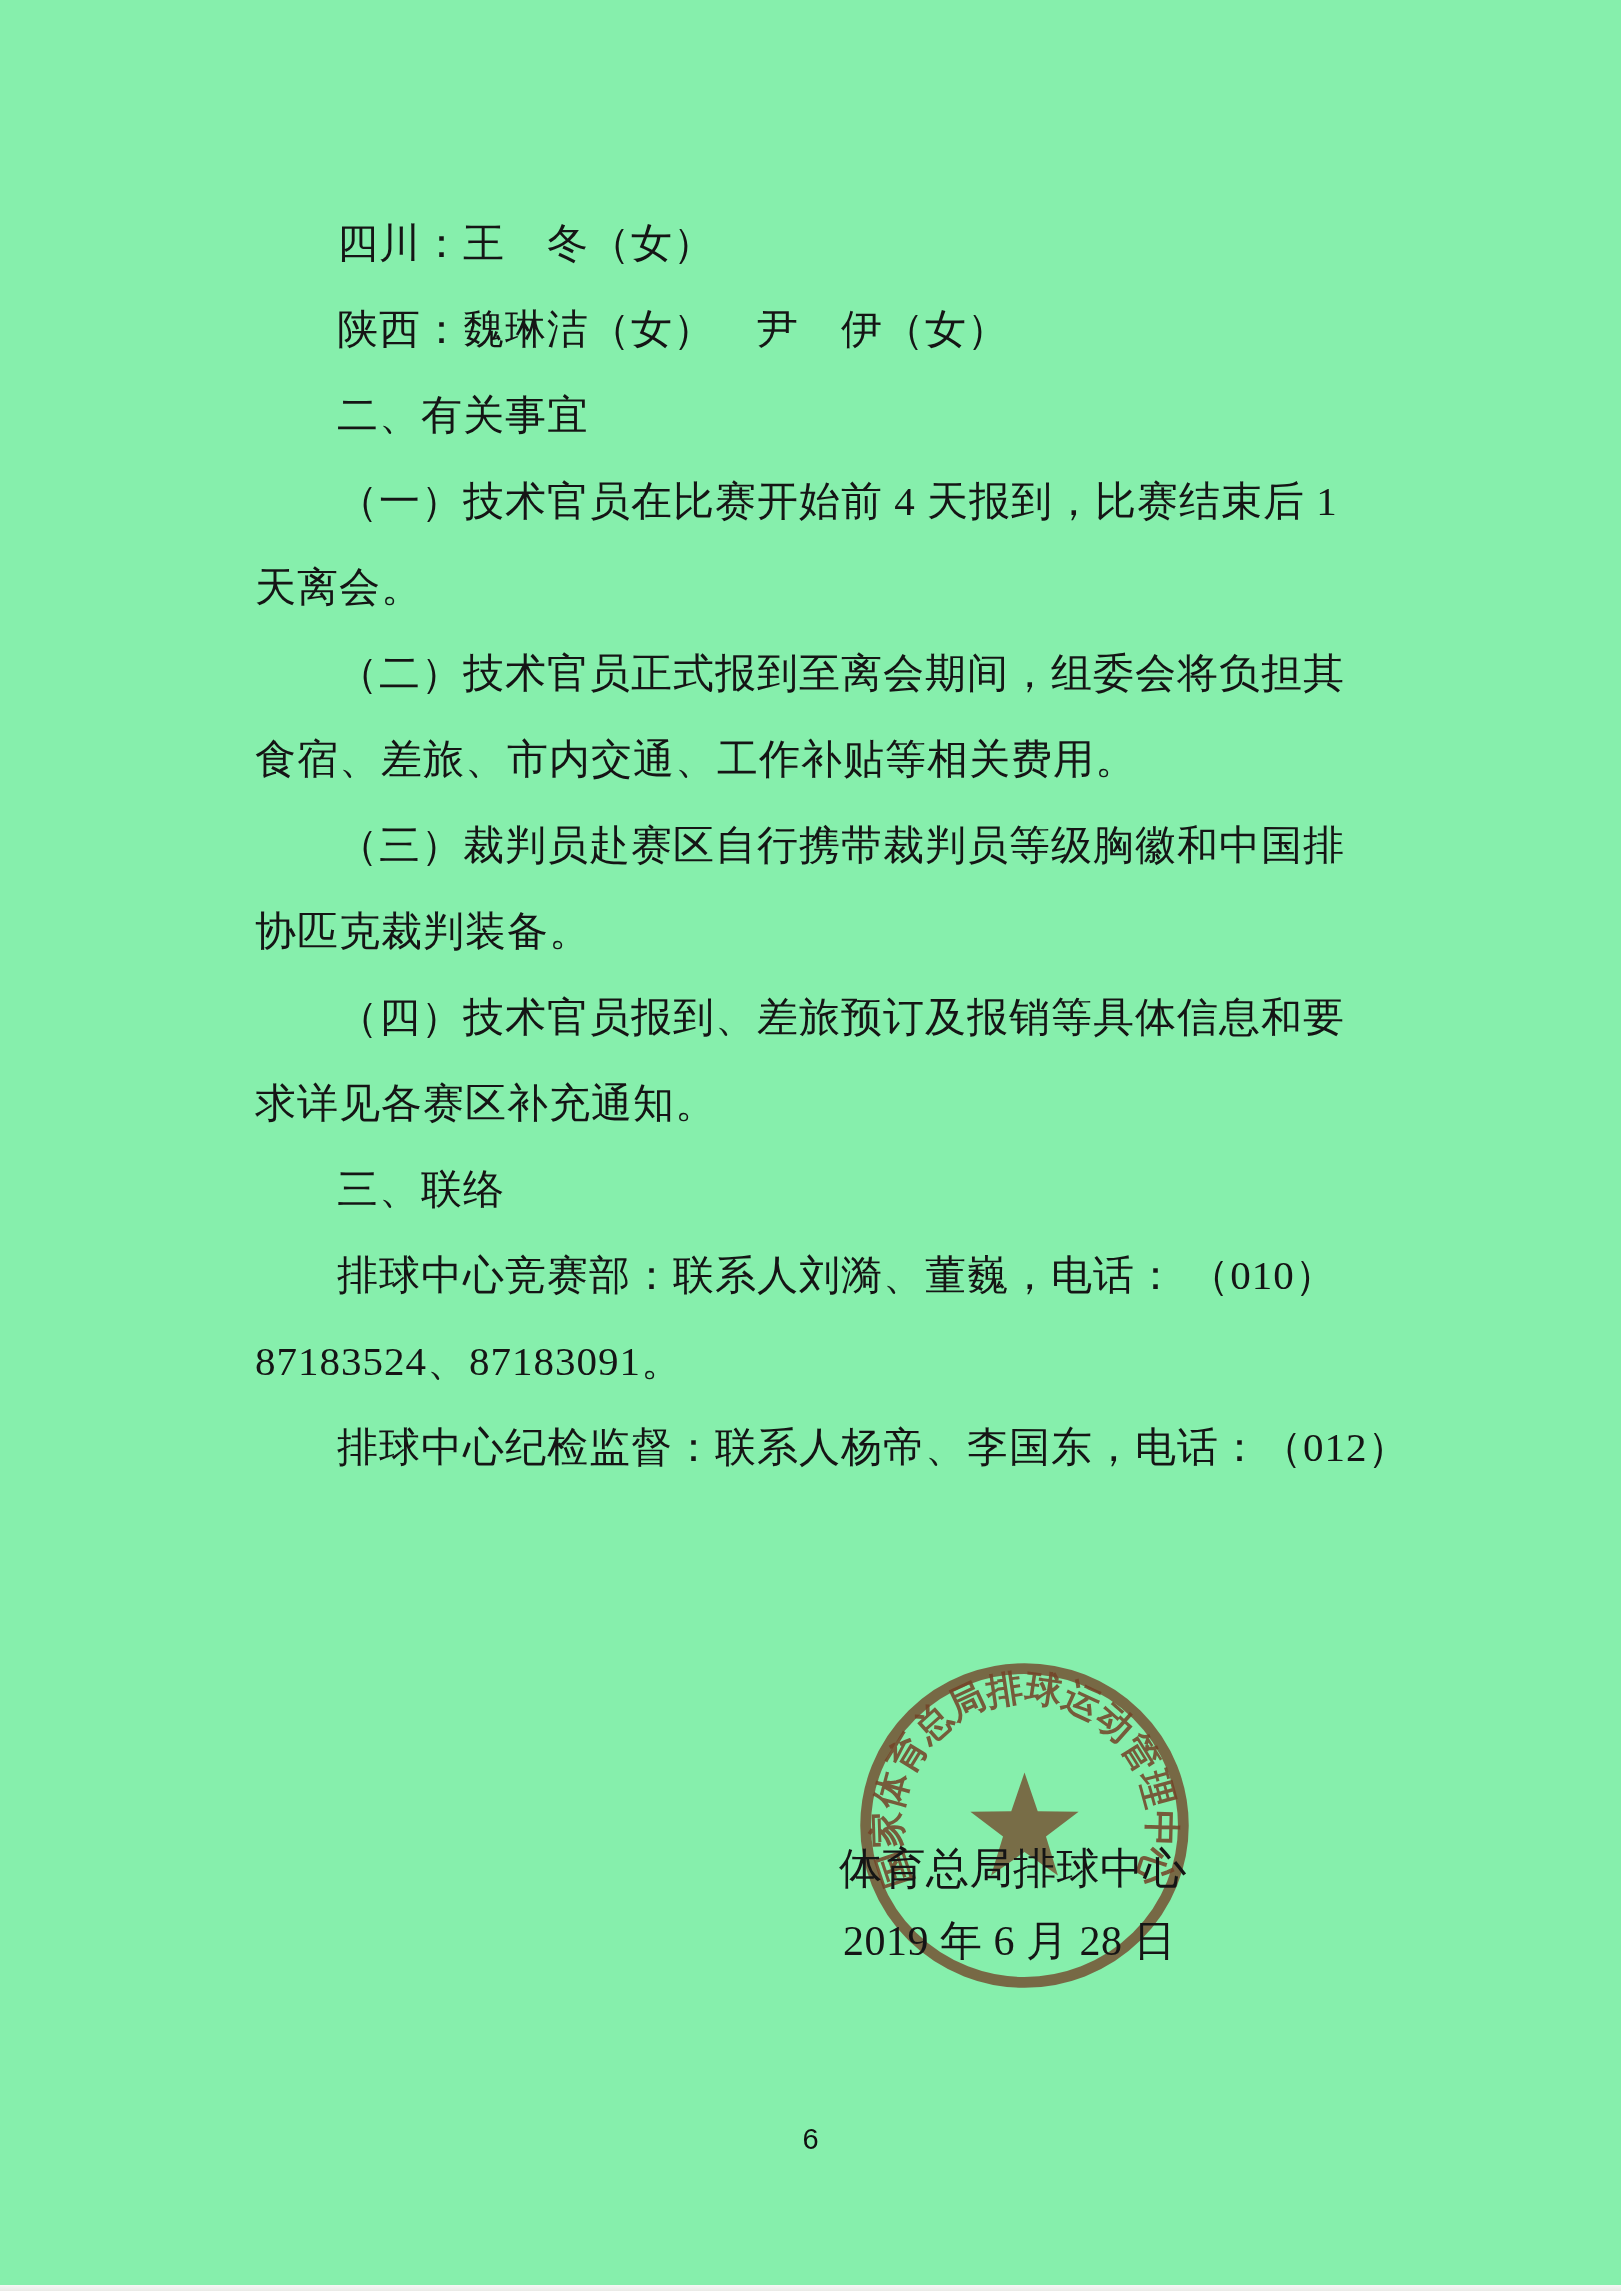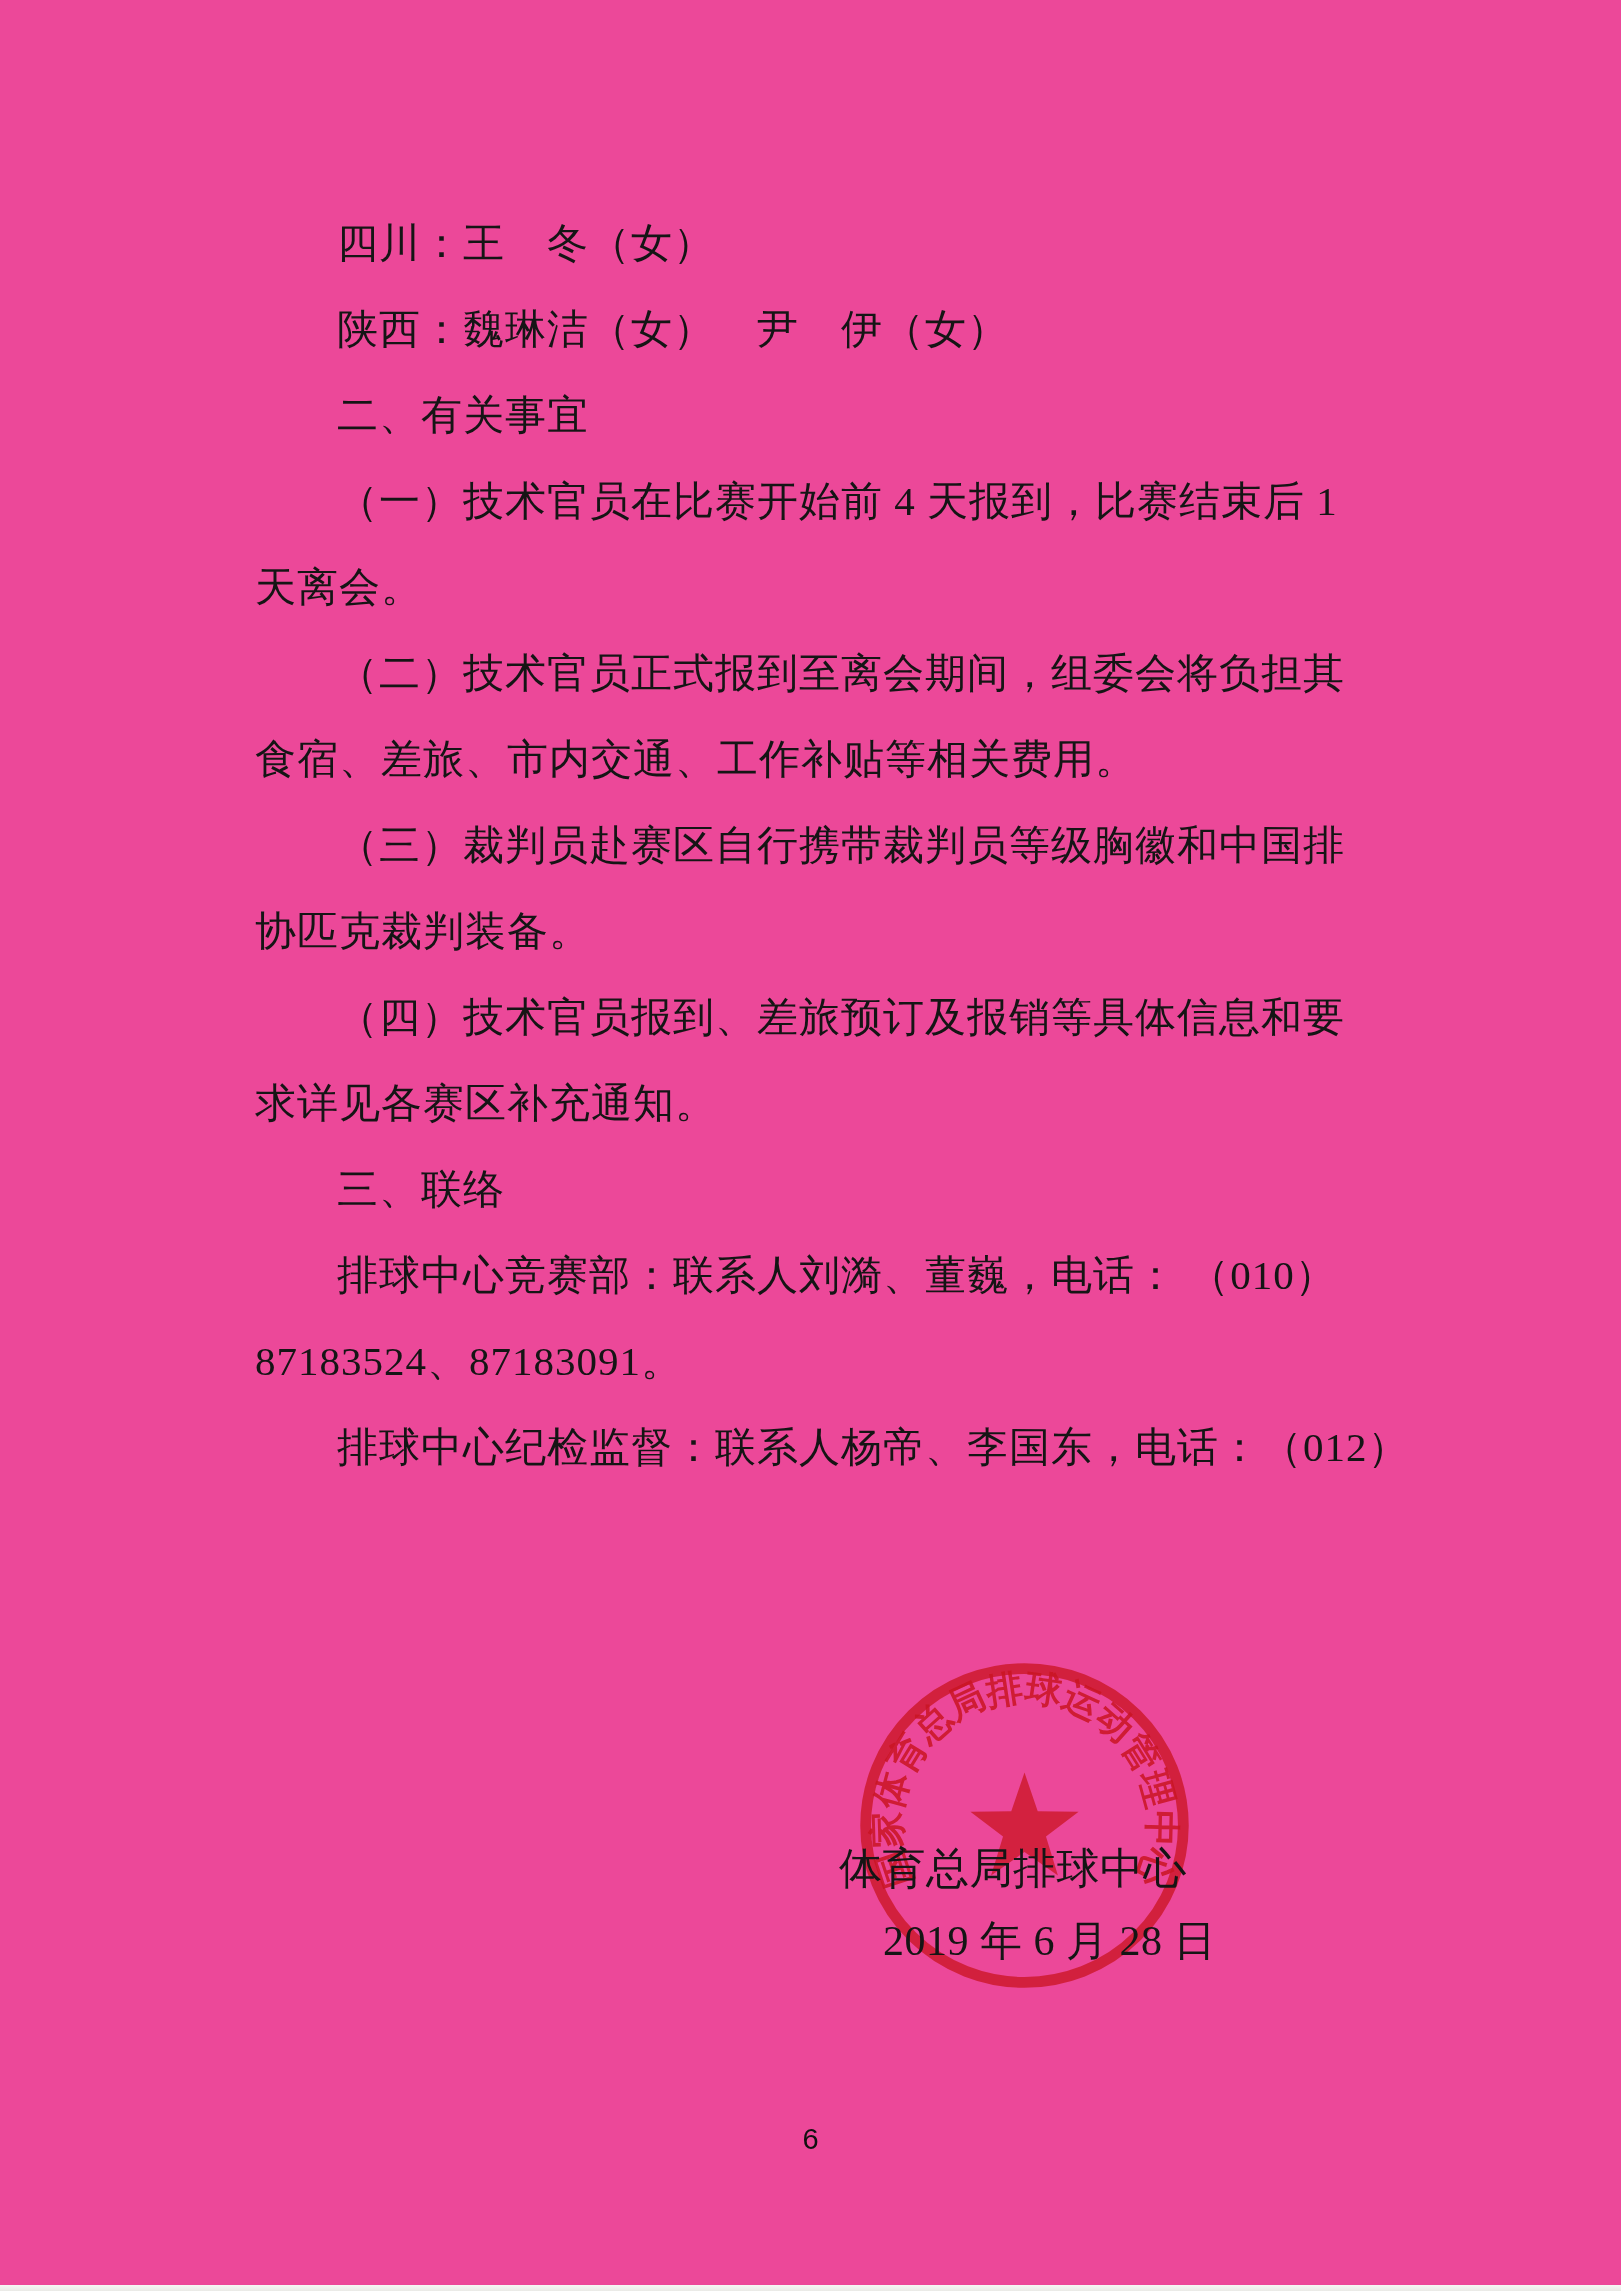--- a/index.html
+++ b/index.html
@@ -1,19 +1,19 @@
 <!DOCTYPE html>
 <html lang="zh"><head>
 <meta charset="utf-8">
 <style>
   html,body{margin:0;padding:0;background:#888;}
   .page{
     position:relative;
     width:1621px;height:2292px;
-    background:#ec4899;
+    background:#86efac;
     overflow:hidden;
     font-family:"Liberation Serif","DejaVu Serif",serif;
     color:#151515;
   }
   
   .scan-edge{
     position:absolute;left:0;bottom:0;width:100%;height:6.9px;
     background:linear-gradient(to bottom,#f7f7f5,#e7e7e4);
   }
   .doc{
@@ -35,21 +35,20 @@
   }
   .signature{
     position:absolute;left:839px;top:1840px;
     font-size:43px;letter-spacing:0.5px;white-space:pre;
     z-index:3;
   }
   .issue-date{
     position:absolute;left:843px;top:1913px;
     font-size:42px;letter-spacing:0.5px;white-space:pre;
     z-index:3;
-    margin-left:40px;
   }
   .page-number{
     position:absolute;left:0;top:2123px;width:100%;
     text-align:center;
     font-family:"Liberation Sans","DejaVu Sans",sans-serif;
     font-size:29px;color:#111;
     z-index:2;
   }
 </style>
 </head>

